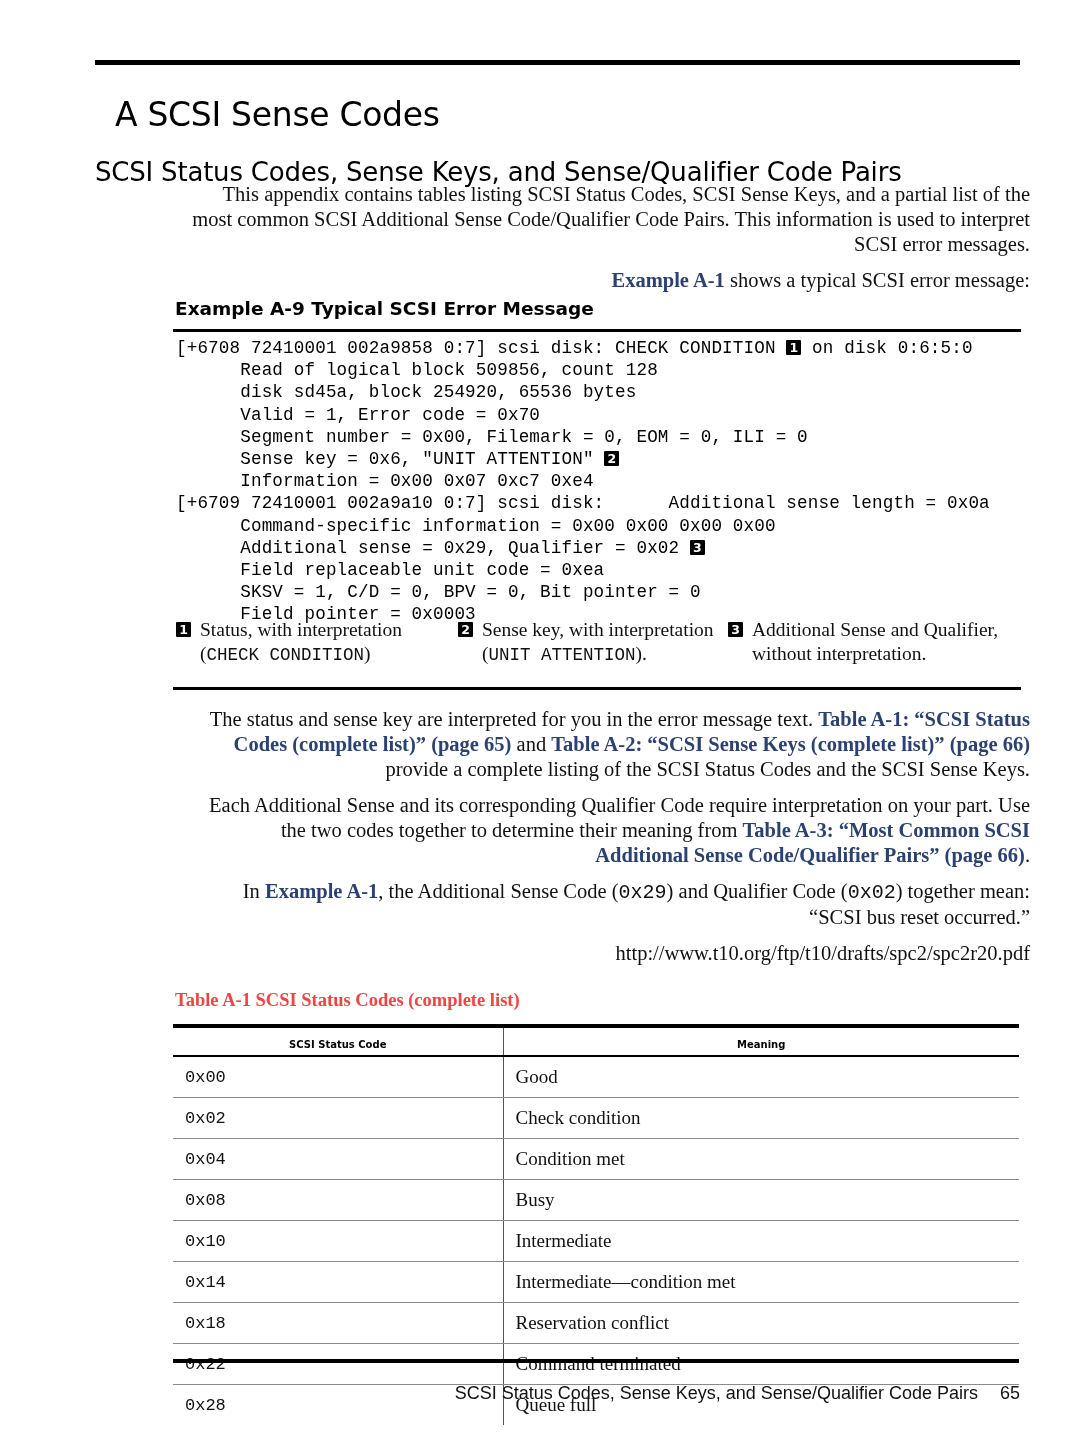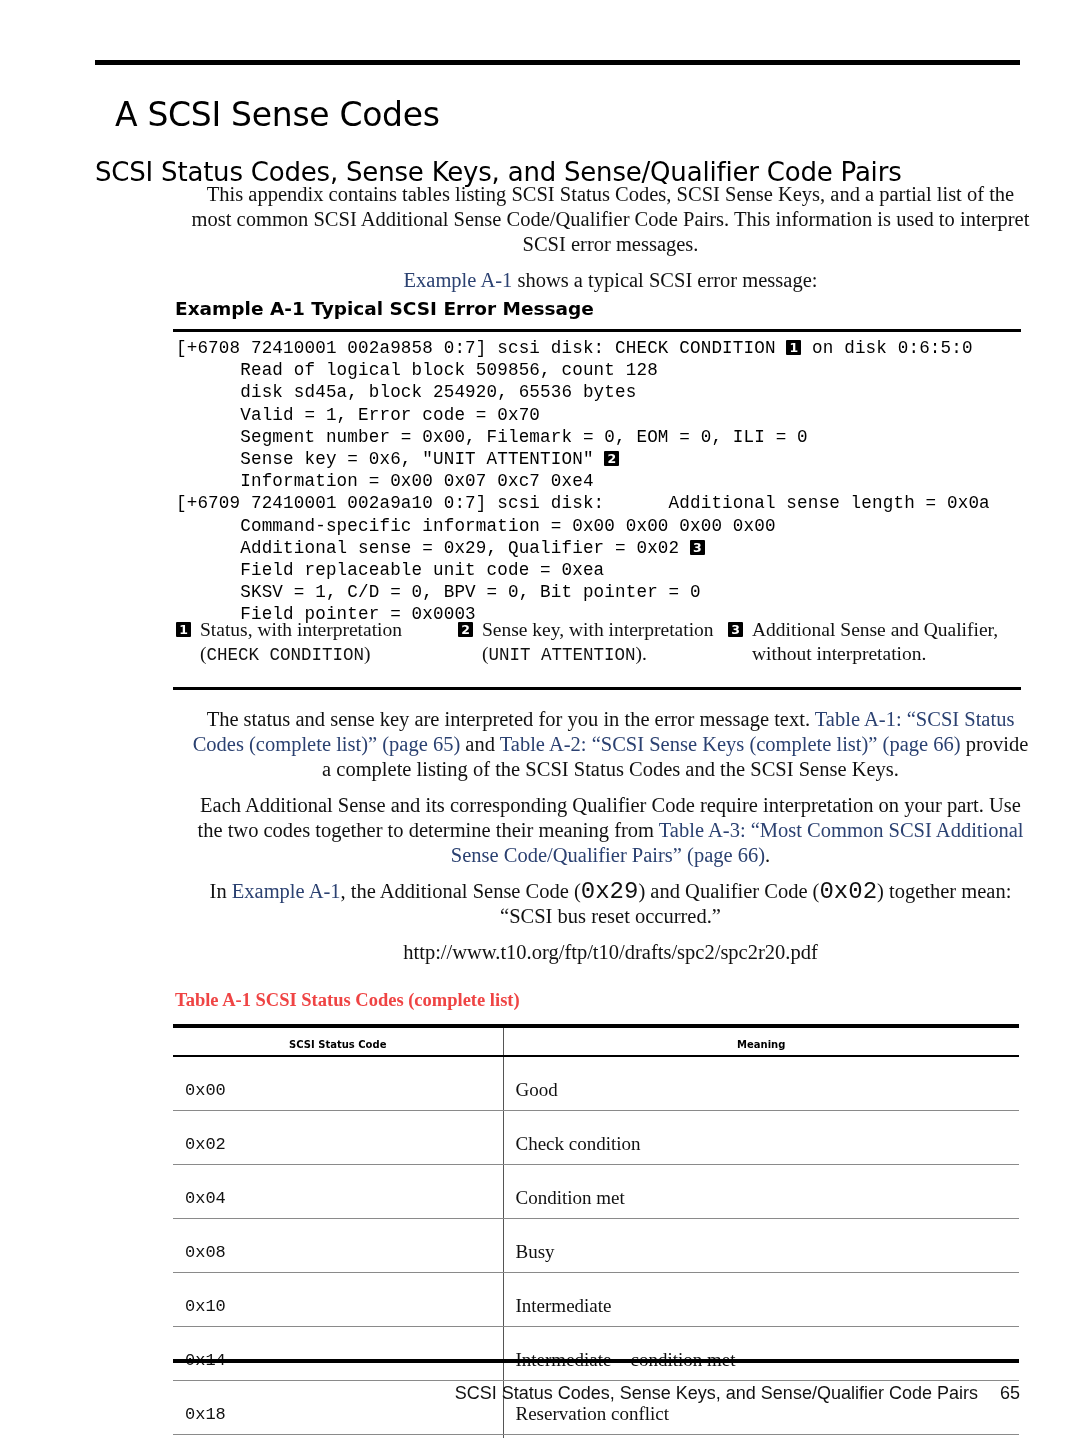--- a/index.html
+++ b/index.html
@@ -67,28 +67,29 @@
     position: absolute;
     left: 175px;
     width: 855px;
   }
   p.body {
     margin: 0 0 11px 16px;
     font-family: "Liberation Serif", serif;
     font-size: 20.5px;
     line-height: 25px;
     color: #111;
-    text-align: center;
+    text-align: right;
   }
   .xref {
     color: #2b4171;
+    font-weight: bold;
   }
   code, .mono {
     font-family: "Liberation Mono", monospace;
-    font-size: 24px;
+    font-size: 20px;
   }
 
   
   .example-heading {
     position: absolute;
     left: 175px;
     top: 298px;
     font-family: "DejaVu Sans", sans-serif;
     font-size: 18.5px;
     font-weight: 700;
@@ -202,21 +203,21 @@
     padding: 11px 6px 5px 6px;
     border-bottom: 2.5px solid #000;
     border-right: 1px solid #555;
     color: #000;
   }
   .status-table thead th:last-child { border-right: none; }
   .status-table thead tr { border-top: 4px solid #000; }
   .status-table tbody td {
     font-family: "Liberation Serif", serif;
     font-size: 19px;
-    padding: 22px 0 9px 12px;
+    padding: 9px 0 9px 12px;
     border-bottom: 1px solid #8a8a8a;
     border-right: 1px solid #555;
     color: #111;
     height: 16px;
     vertical-align: middle;
   }
   .status-table tbody td:last-child { border-right: none; }
   .status-table tbody td.codecell {
     font-family: "Liberation Mono", monospace;
     font-size: 17px;
@@ -261,21 +262,21 @@
 
   <h1 class="chapter-title">A SCSI Sense Codes</h1>
 
   <h2 class="section-title">SCSI Status Codes, Sense Keys, and Sense/Qualifier Code Pairs</h2>
 
   <div class="body-col" style="top:182px;">
     <p class="body">This appendix contains tables listing SCSI Status Codes, SCSI Sense Keys, and a partial list of the most common SCSI Additional Sense Code/Qualifier Code Pairs. This information is used to interpret SCSI error messages.</p>
     <p class="body"><span class="xref">Example A-1</span><span> shows a typical SCSI error message:</span></p>
   </div>
 
-  <div class="example-heading">Example  A-1  Typical SCSI Error Message</div>
+  <div class="example-heading">Example  A-9  Typical SCSI Error Message</div>
 
   <div class="example-rule-top"></div>
 
   <div class="code-block"><div class="code-line">[+6708 72410001 002a9858 0:7] scsi disk: CHECK CONDITION <span class="badge">1</span> on disk 0:6:5:0</div><div class="code-line">      Read of logical block 509856, count 128</div><div class="code-line">      disk sd45a, block 254920, 65536 bytes</div><div class="code-line">      Valid = 1, Error code = 0x70</div><div class="code-line">      Segment number = 0x00, Filemark = 0, EOM = 0, ILI = 0</div><div class="code-line">      Sense key = 0x6, "UNIT ATTENTION" <span class="badge">2</span></div><div class="code-line">      Information = 0x00 0x07 0xc7 0xe4</div><div class="code-line">[+6709 72410001 002a9a10 0:7] scsi disk:      Additional sense length = 0x0a</div><div class="code-line">      Command-specific information = 0x00 0x00 0x00 0x00</div><div class="code-line">      Additional sense = 0x29, Qualifier = 0x02 <span class="badge">3</span></div><div class="code-line">      Field replaceable unit code = 0xea</div><div class="code-line">      SKSV = 1, C/D = 0, BPV = 0, Bit pointer = 0</div><div class="code-line">      Field pointer = 0x0003</div></div>
 
   <div class="legend">
     <div class="legend-item legend-item-1">
       <span class="badge">1</span>
       <span class="legend-text"><span>Status, with interpretation (</span><span class="mono">CHECK CONDITION</span><span>)</span></span>
     </div>

